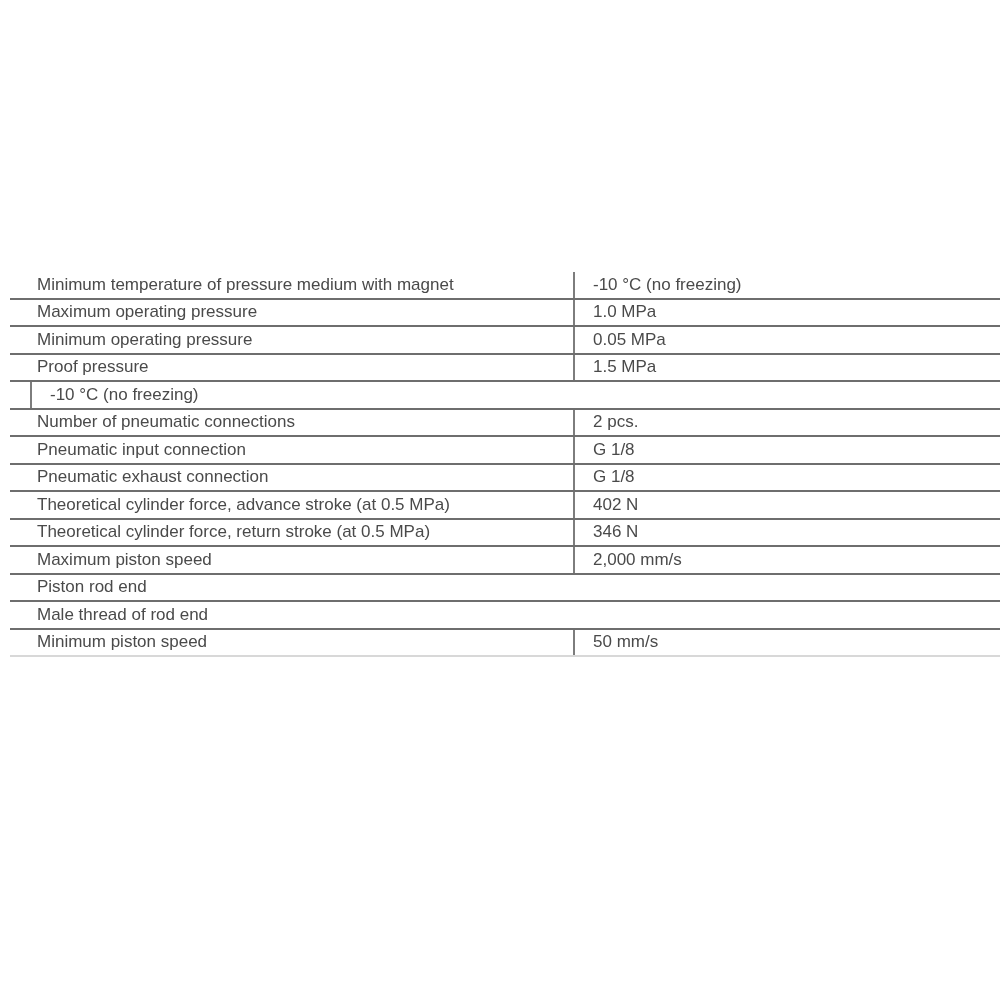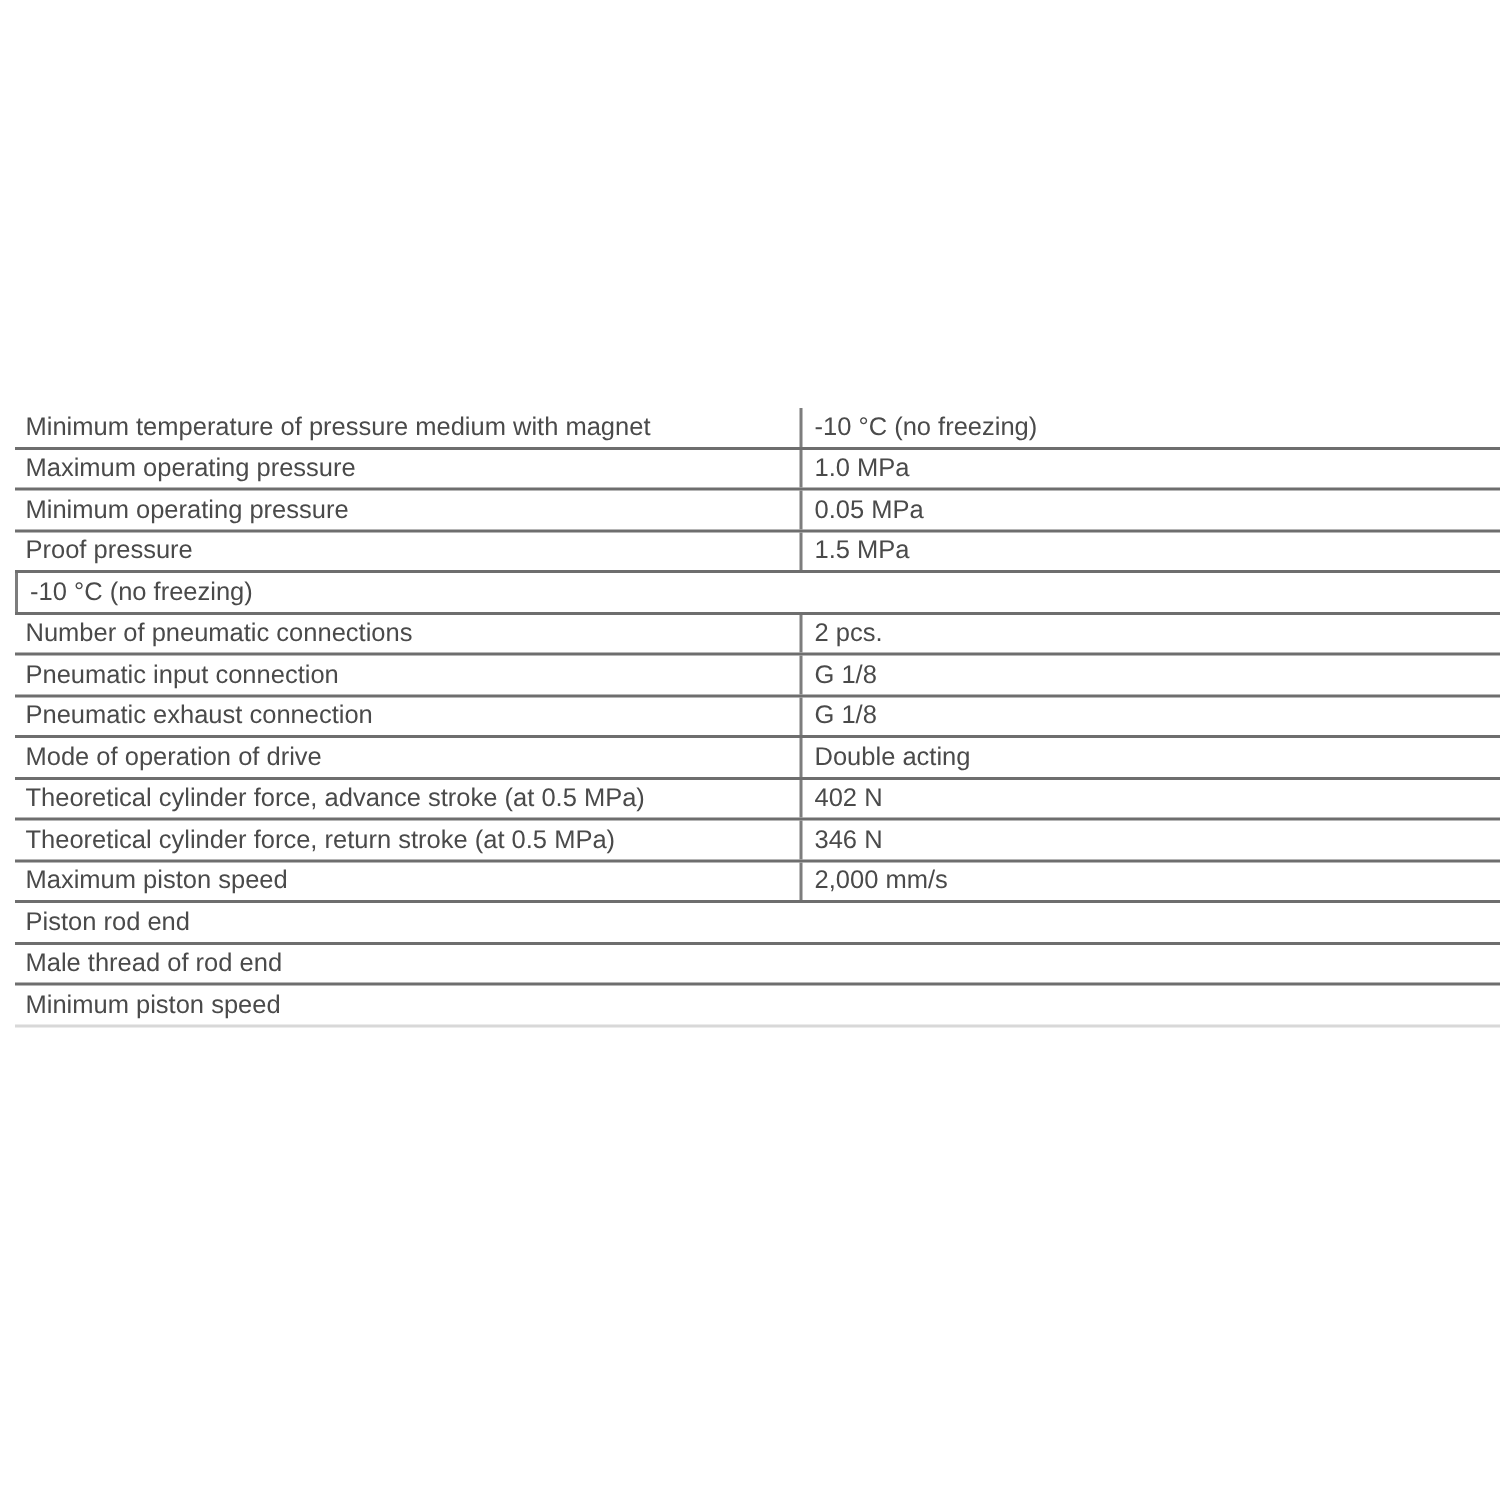--- a/index.html
+++ b/index.html
@@ -30,29 +30,30 @@
   .spec-row:last-child {
     border-bottom: 2px solid #d8d8d8;
   }
   .cell {
     display: flex;
     align-items: center;
     font-size: 17px;
     color: #4a4a4a;
     white-space: nowrap;
     overflow: hidden;
+    margin-left: 20px;
   }
   .cell.property {
     width: 523px;
     padding-left: 7px;
   }
   .cell.value {
     flex: 1;
     border-left: 2px solid #7d7d7d;
-    padding-left: 8px;
+    padding-left: 18px;
   }
 </style>
 </head>
 <body>
 
 <div class="page">
   <div class="spec-table">
 
       <div class="spec-row">
         <div class="cell property">Minimum temperature of pressure medium with magnet</div>
@@ -87,24 +88,20 @@
       <div class="spec-row">
         <div class="cell property">Pneumatic input connection</div>
         <div class="cell value">G 1/8</div>
       </div>
 
       <div class="spec-row">
         <div class="cell property">Pneumatic exhaust connection</div>
         <div class="cell value">G 1/8</div>
       </div>
 
-      <div class="spec-row">
-        <div class="cell property">Mode of operation of drive</div>
-        <div class="cell value">Double acting</div>
-      </div>
 
       <div class="spec-row">
         <div class="cell property">Theoretical cylinder force, advance stroke (at 0.5 MPa)</div>
         <div class="cell value">402 N</div>
       </div>
 
       <div class="spec-row">
         <div class="cell property">Theoretical cylinder force, return stroke (at 0.5 MPa)</div>
         <div class="cell value">346 N</div>
       </div>
@@ -117,16 +114,17 @@
       <div class="spec-row">
         <div class="cell property">Piston rod end</div>
       </div>
 
       <div class="spec-row">
         <div class="cell property">Male thread of rod end</div>
       </div>
 
       <div class="spec-row">
         <div class="cell property">Minimum piston speed</div>
+        <div class="cell value">50 mm/s</div>
       </div>
 
     </div>
 </div>
 
 </body></html>

